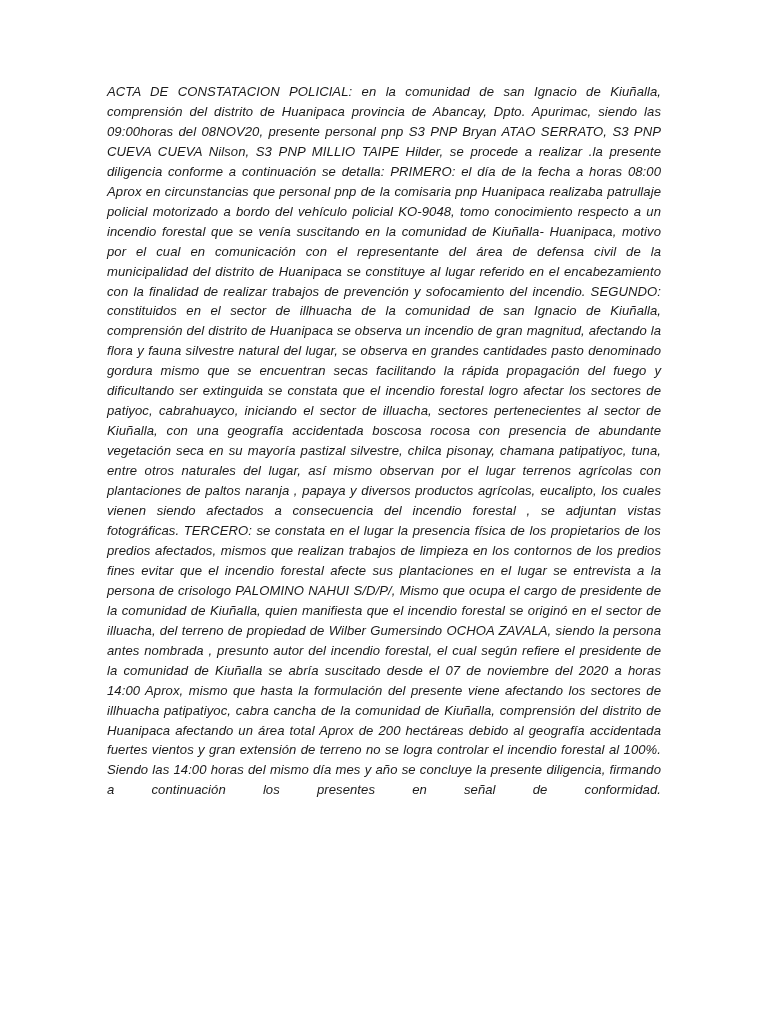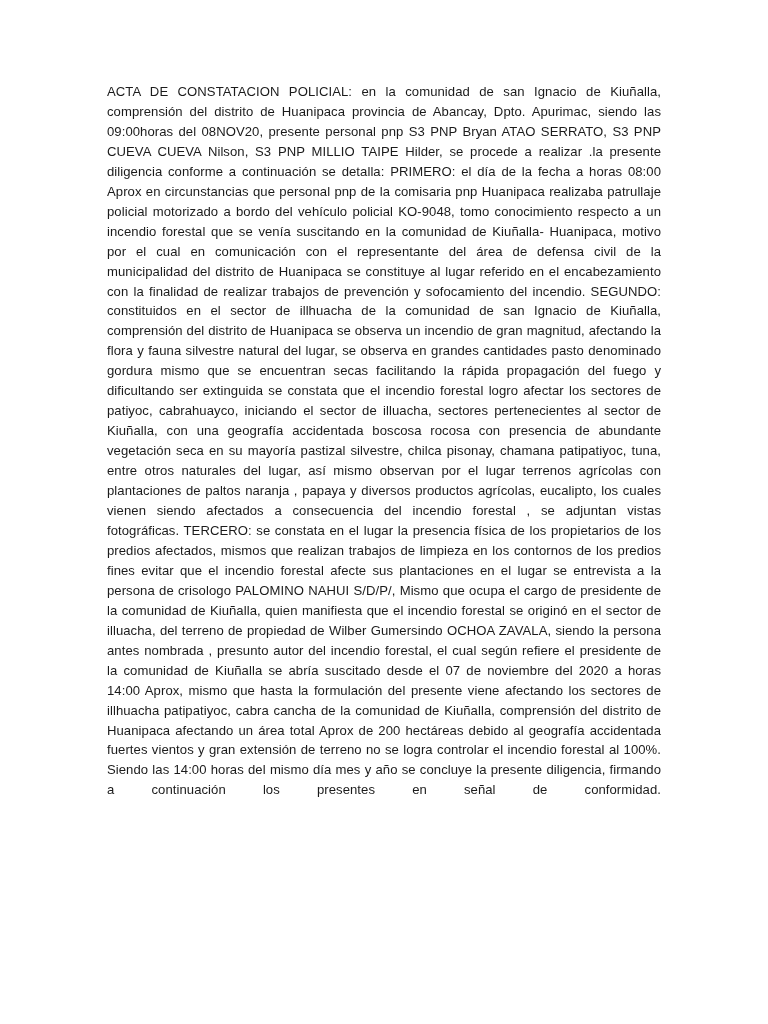--- a/index.html
+++ b/index.html
@@ -14,20 +14,21 @@
     font-family: "Liberation Sans", sans-serif;
     color: #1a1a1a;
     overflow: hidden;
   }
   .page {
     position: relative;
     width: 768px;
     height: 860px;
     background: #ffffff;
     box-sizing: border-box;
+    font-style: italic;
   }
   .doc-body {
     position: absolute;
     left: 107px;
     top: 82px;
     width: 554px;
   }
   .doc-paragraph {
     margin: 0;
     font-size: 13.1px;

